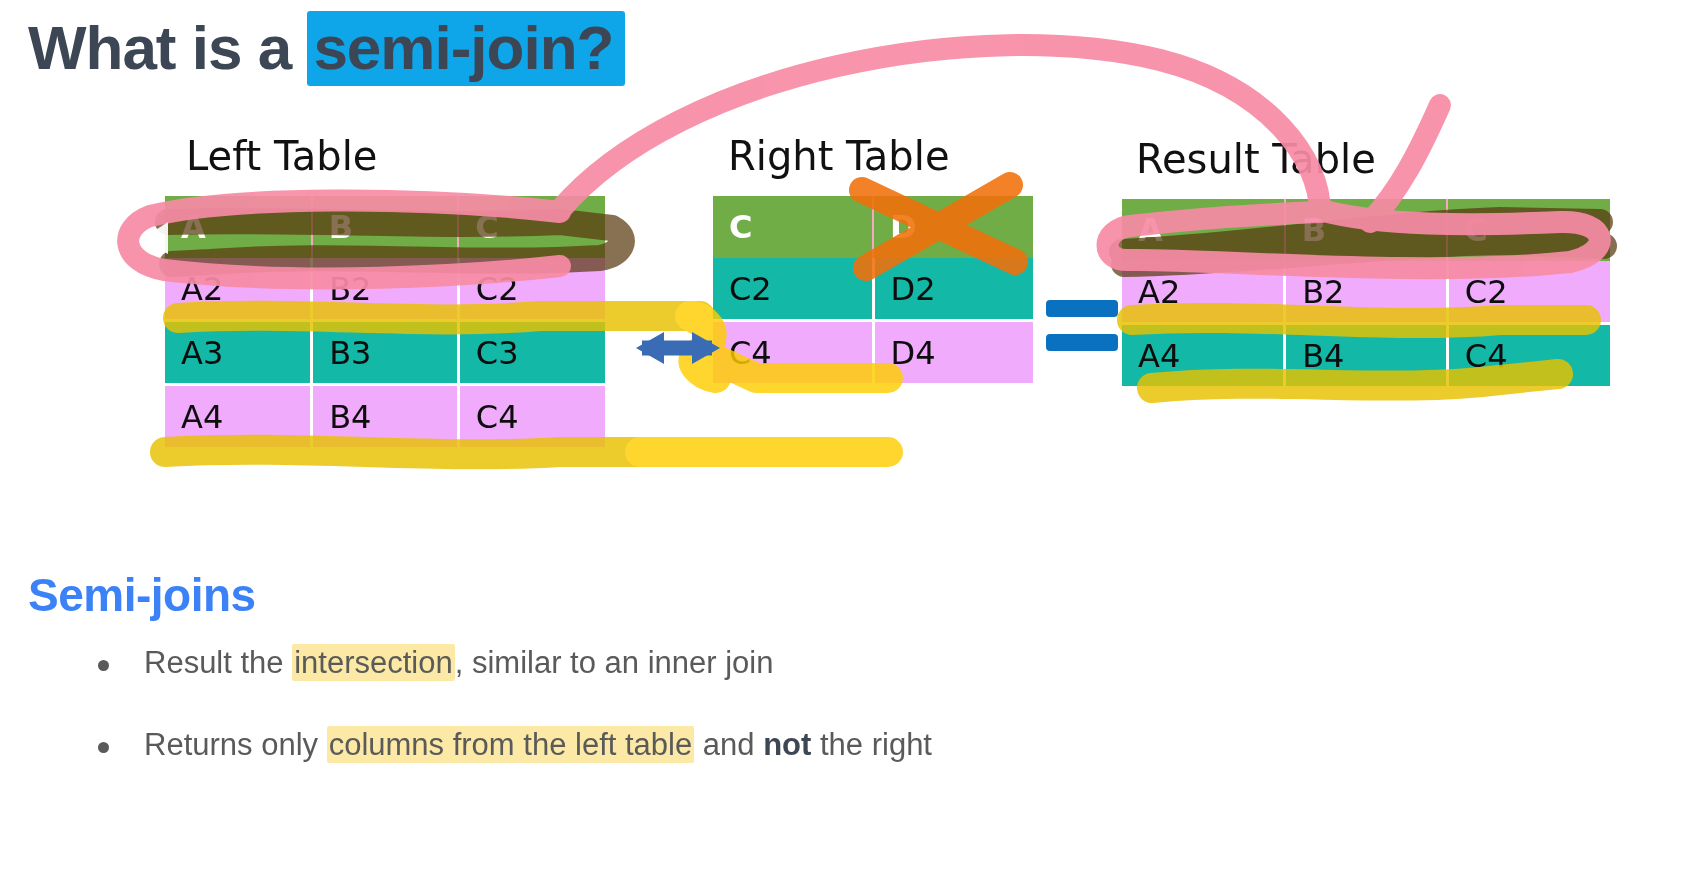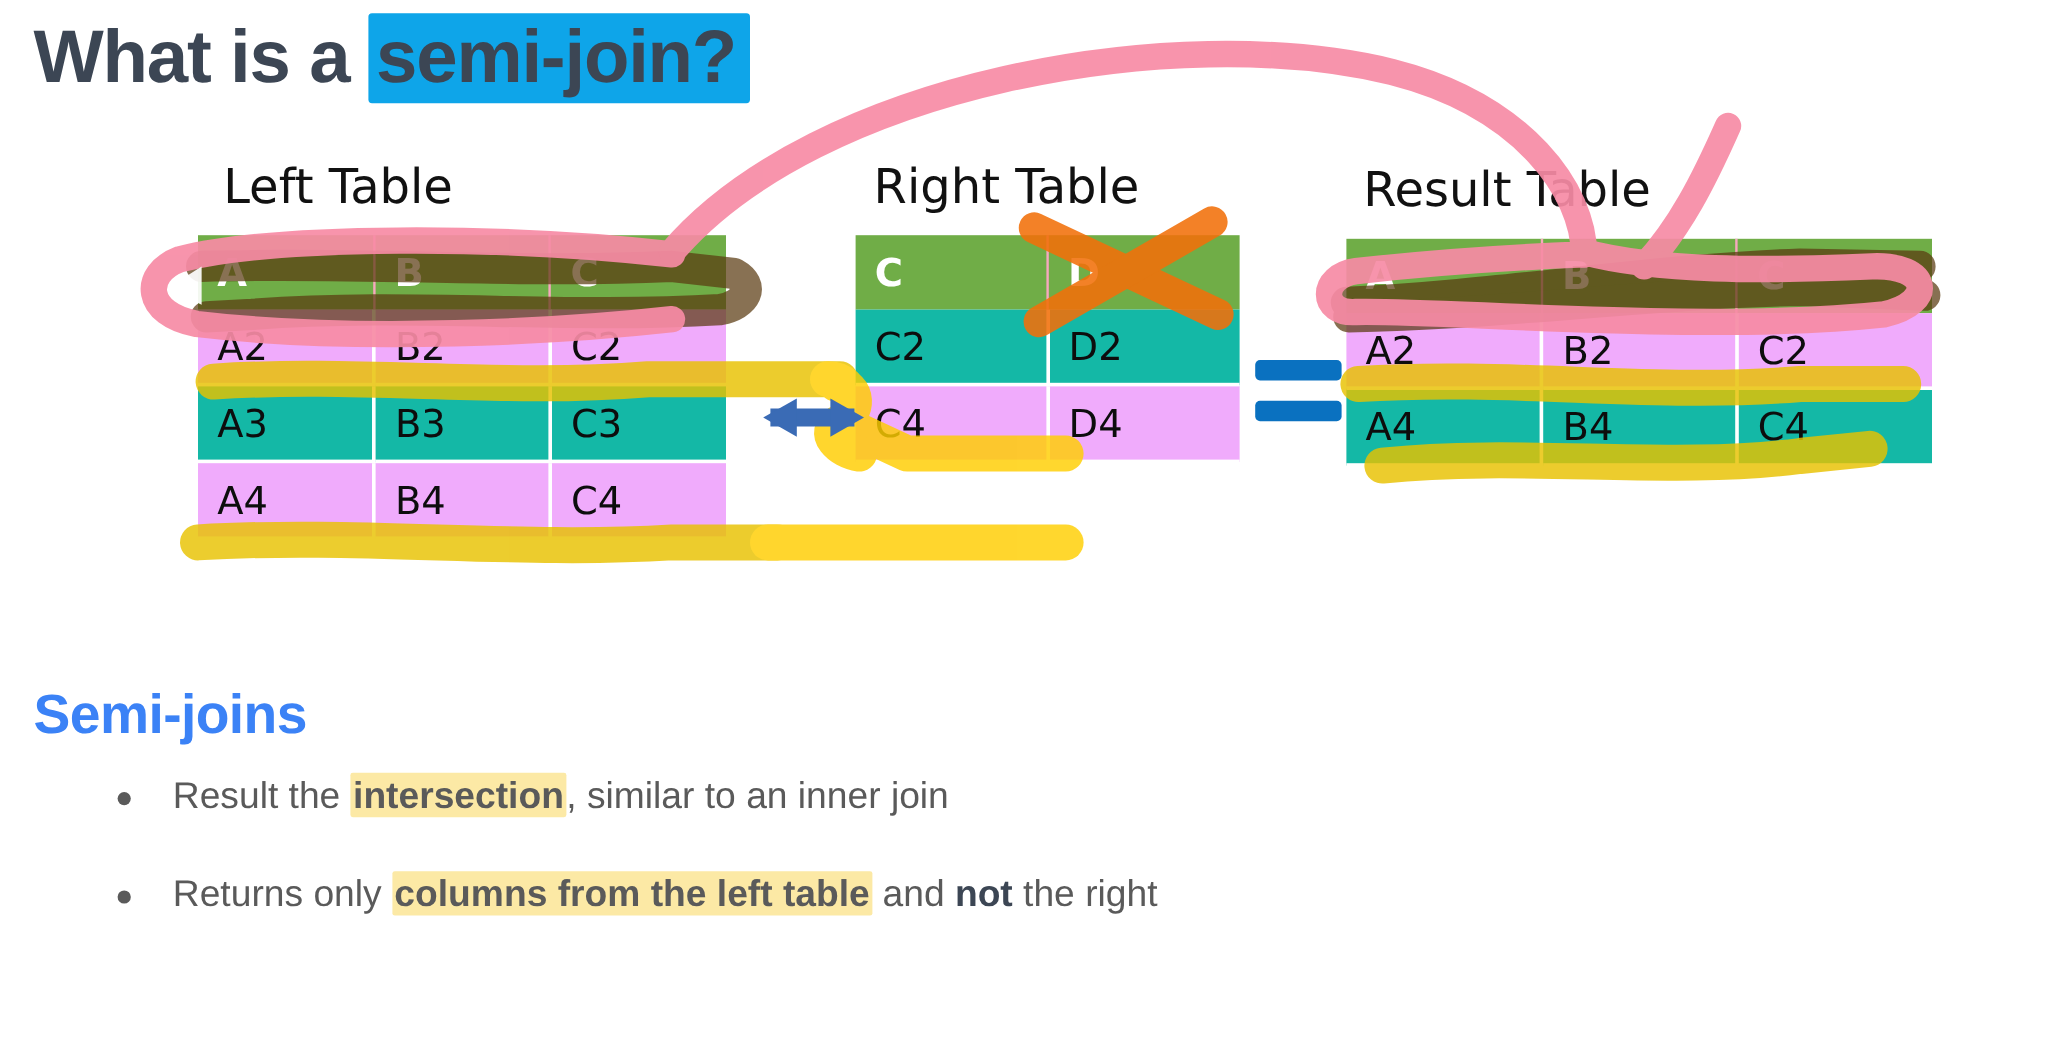--- a/index.html
+++ b/index.html
@@ -89,21 +89,21 @@
     position:relative;
     font-size:31px;color:#5A5A5A;
     padding-left:56px;
     margin-bottom:46px;
     white-space:nowrap;
   }
   #bullets li:before{
     content:"";position:absolute;left:10px;top:15px;
     width:11px;height:11px;border-radius:50%;background:#5A5A5A;
   }
-  .mark{background:#FCE9A5;padding:1px 2px;border-radius:2px;font-weight:bold;}
+  .mark{background:#FCE9A5;padding:1px 2px;border-radius:2px;}
   .bi{font-weight:bold;color:#3C4654;}
 </style>
 </head>
 <body>
 
 <div class="stage">
 
   <div id="title"><span>What is a </span><span class="hl">semi-join?</span></div>
 
   <div class="caption" id="cap-left">Left Table</div>

